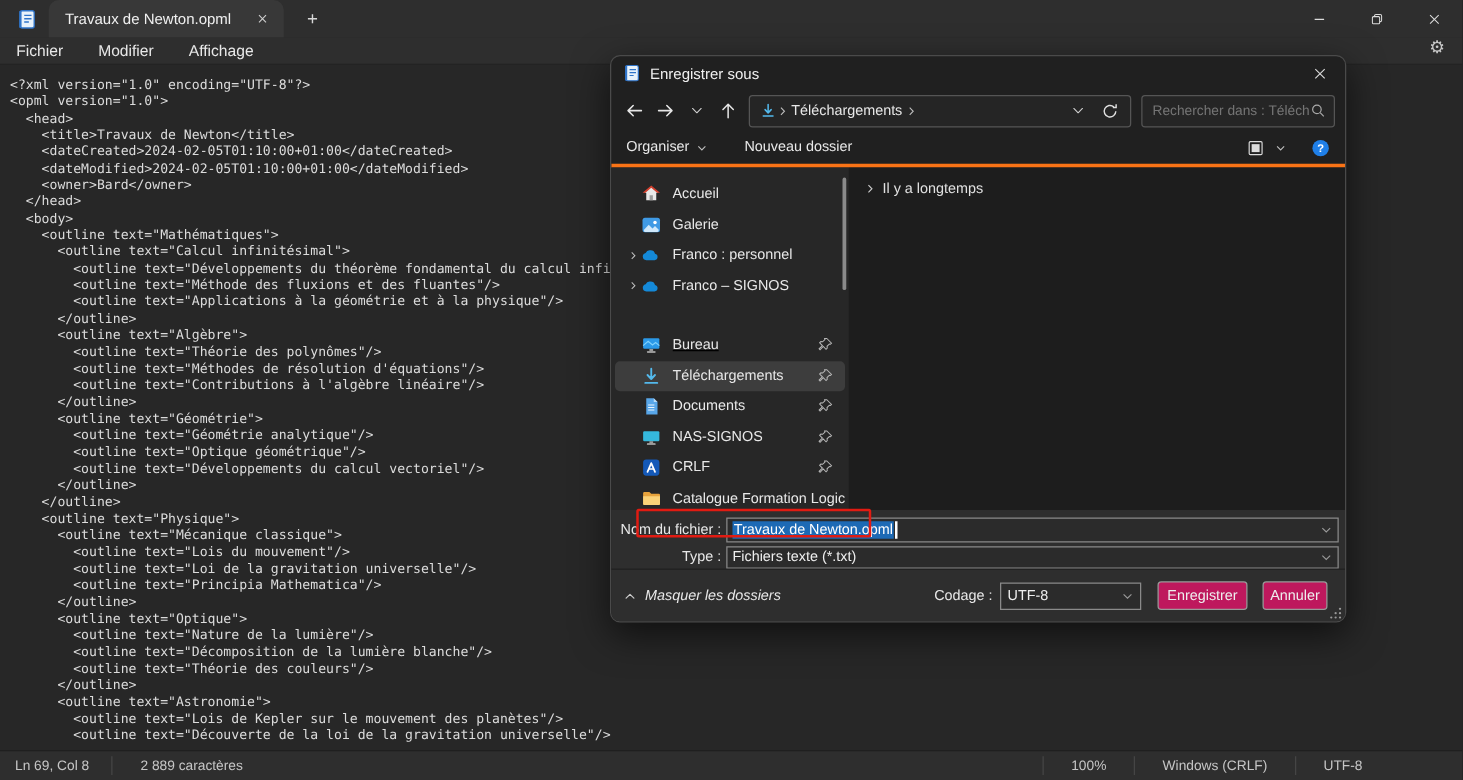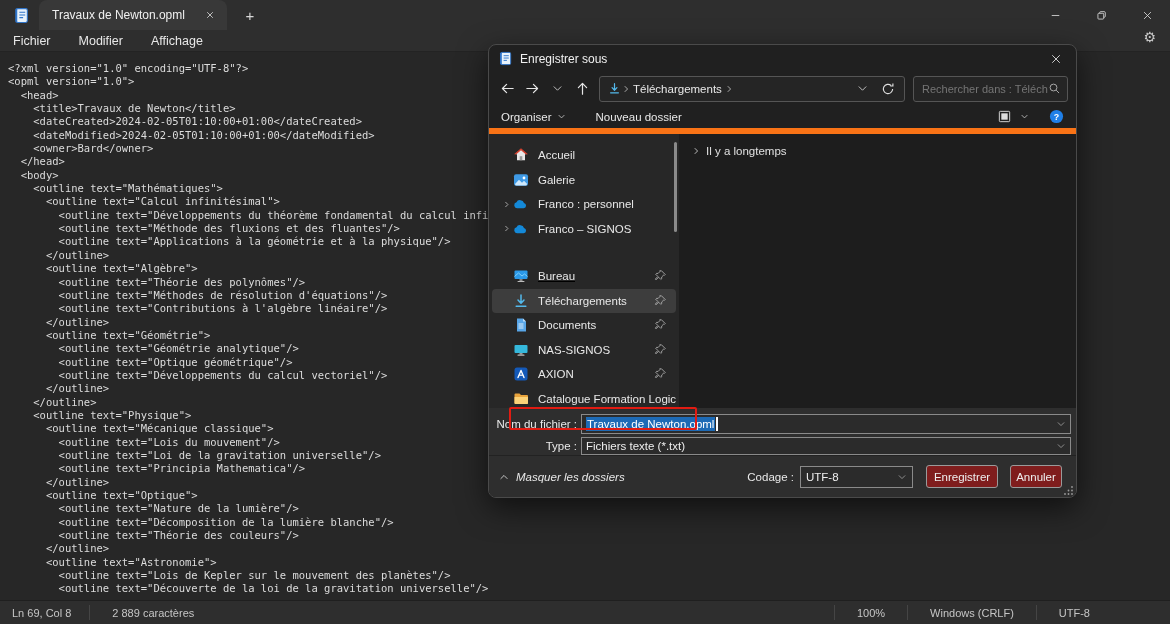--- a/index.html
+++ b/index.html
@@ -56,21 +56,21 @@
   .addressbar { flex:1; height:26px; margin-left:4px; background:#252525; border:1px solid #555;
                 border-radius:3px; display:flex; align-items:center; padding:0 4px 0 8px; min-width:0; }
   .crumb-text { color:#e8e8e8; font-size:11.5px; margin:0 2px; white-space:nowrap; }
   .addr-spacer { flex:1; }
   .searchbox { width:155px; height:26px; margin-left:8px; background:#252525; border:1px solid #555;
                border-radius:3px; display:flex; align-items:center; padding:0 6px 0 8px; flex:0 0 auto; }
   .searchbox input { flex:1; min-width:0; background:transparent; border:none; outline:none;
                      color:#9a9a9a; font-size:11px; font-family:"Liberation Sans",sans-serif; }
 
   .dlg-toolbar { height:29px; display:flex; align-items:center; padding:0 12px; flex:0 0 auto;
-                 border-bottom:6px solid #f97316; }
+                 border-bottom:3px solid #f97316; }
   .tb-btn { display:flex; align-items:center; color:#e8e8e8; font-size:11.5px; margin-right:30px; }
   .tb-right { margin-left:auto; display:flex; align-items:center; gap:8px; }
 
   .dlg-body { flex:1; display:flex; min-height:0; }
   .dlg-sidebar { width:190px; background:#272727; position:relative; padding-top:9px; flex:0 0 auto; }
   .side-row { height:24.5px; display:flex; align-items:center; padding-left:8px; margin:0 3px;
               border-radius:4px; position:relative; }
   .side-row.selected { background:#3d3d3d; }
   .side-row.gap { margin-top:23px;text-decoration:underline; }
   .side-chev { width:13px; display:flex; align-items:center; justify-content:center; flex:0 0 auto; }
@@ -99,21 +99,21 @@
   .annotation-red { position:absolute; left:20px; top:-1px; width:188px; height:23px;
                     border:2.5px solid #e11b12; border-radius:2px; pointer-events:none; z-index:5; }
 
   .dlg-footer { height:42px; background:#2e2e2e; border-top:1px solid #222; display:flex;
                 align-items:center; padding:0 14px 0 10px; flex:0 0 auto; position:relative; }
   .hide-folders { display:flex; align-items:center; color:#e8e8e8; font-size:11.5px; gap:7px;font-style:italic; }
   .footer-right { margin-left:auto; display:flex; align-items:center; }
   .codage-label { color:#e8e8e8; font-size:11.5px; margin-right:6px; }
   .codage-select { width:113px; height:22px; background:#2b2b2b; border:1px solid #8a8a8a;
                    display:flex; align-items:center; padding:0 5px; color:#eee; font-size:11.5px; }
-  .dlg-btn { height:23px; background:#7f1d1d; border:1px solid #9a9a9a; border-radius:3px; color:#eee;
+  .dlg-btn { height:23px; background:#be185d; border:1px solid #9a9a9a; border-radius:3px; color:#eee;
              font-size:11.5px; display:flex; align-items:center; justify-content:center; }
   .btn-save { width:72px; margin-left:13px; }
   .btn-cancel { width:52px; margin-left:12px; }
   .resize-grip { position:absolute; right:2px; bottom:2px; }
 </style>
 </head>
 <body>
 
 <div class="window">
 
@@ -415,21 +415,21 @@
             </svg>
         </div>
 
         <div class="side-row">
           <span class="side-chev"></span>
           <svg class="side-icon" viewBox="0 0 16 16">
               <rect x="1.5" y="1.5" width="13" height="13" rx="2.5" fill="#1459b8"></rect>
               <path d="M5 11.5L8 4.5l3 7" stroke="#fff" stroke-width="1.4" fill="none" stroke-linecap="round" stroke-linejoin="round"></path>
               <path d="M6.2 9.2h3.6" stroke="#fff" stroke-width="1.2"></path>
             </svg>
-          <span class="side-label">AXION</span>
+          <span class="side-label">CRLF</span>
           <svg class="side-pin" viewBox="0 0 16 16">
               <path d="M9.2 2.2l4.6 4.6-1.1 1.1-1-.3-2.3 2.3.2 1.7-1.2 1.2-2.7-2.7-3.2 3.2-.9-.9 3.2-3.2-2.7-2.7 1.2-1.2 1.7.2 2.3-2.3-.3-1z" fill="none" stroke="#b8b8b8"></path>
             </svg>
         </div>
 
         <div class="side-row">
           <span class="side-chev"></span>
           <svg class="side-icon" viewBox="0 0 16 16">
               <path d="M1.5 3.5a1 1 0 0 1 1-1h4L8 4h6a1 1 0 0 1 1 1v7a1 1 0 0 1-1 1H2.5a1 1 0 0 1-1-1z" fill="#e8a33c"></path>
               <path d="M1.5 6H15v6a1 1 0 0 1-1 1H2.5a1 1 0 0 1-1-1z" fill="#fbd278"></path>

